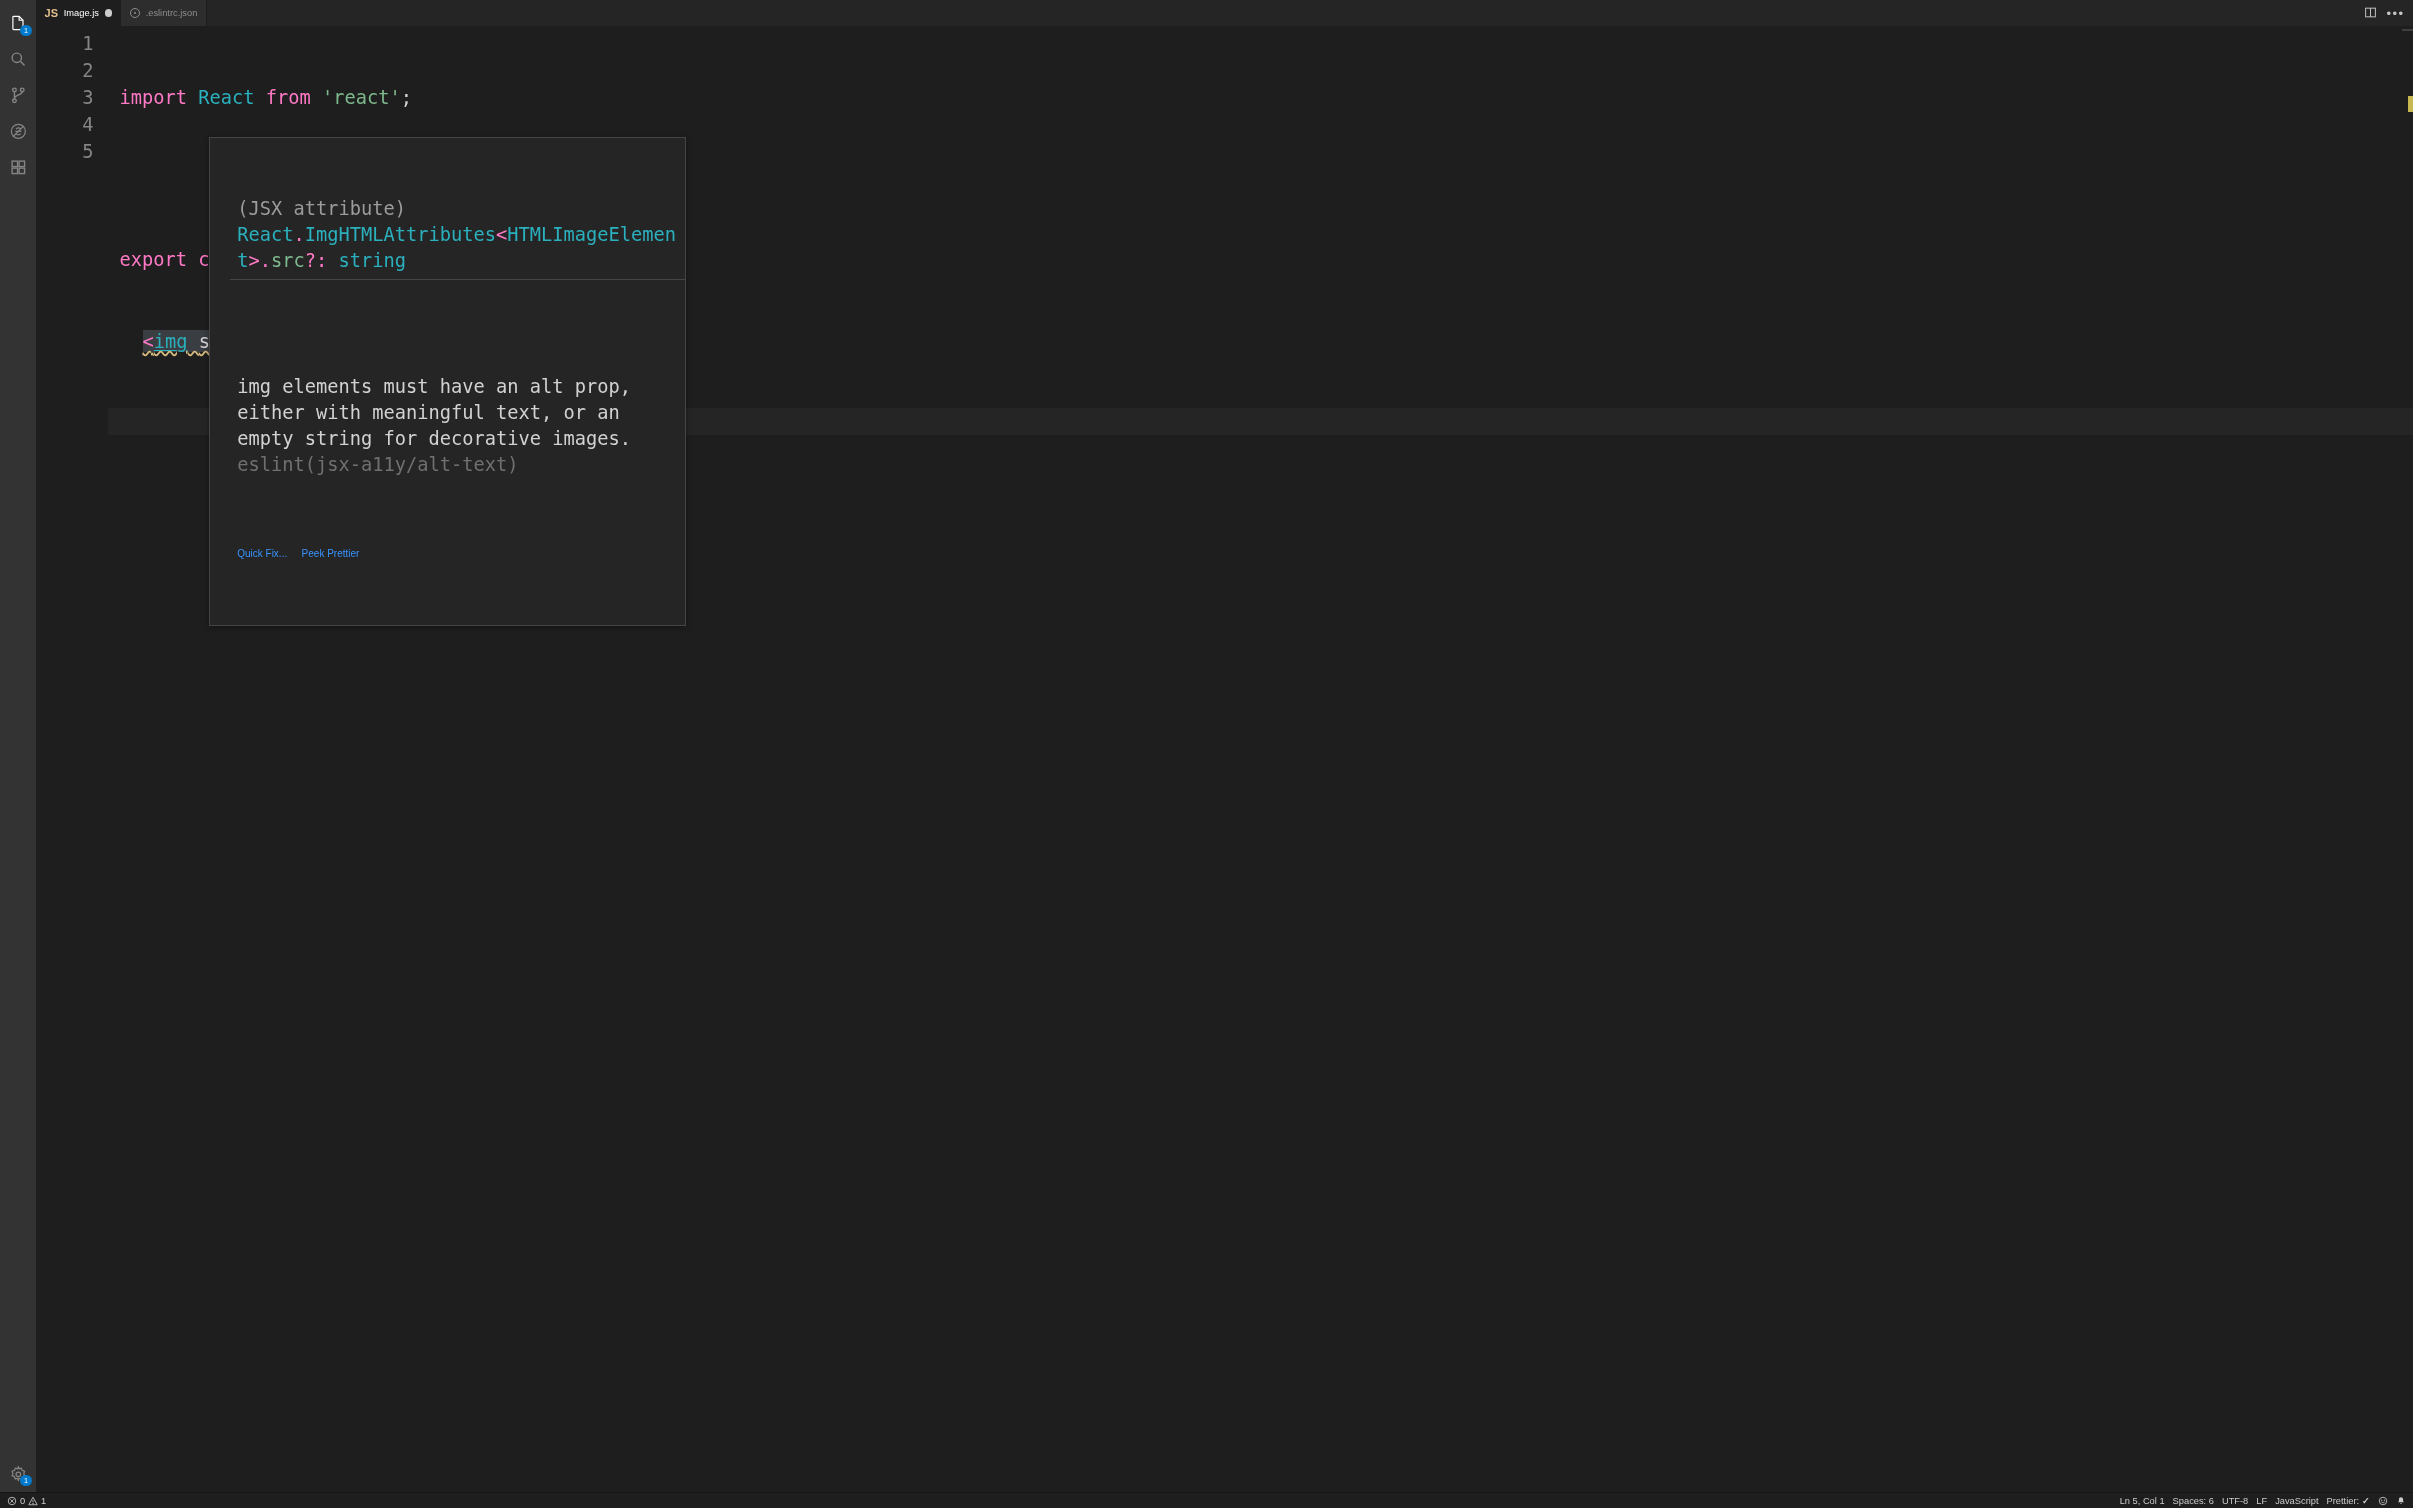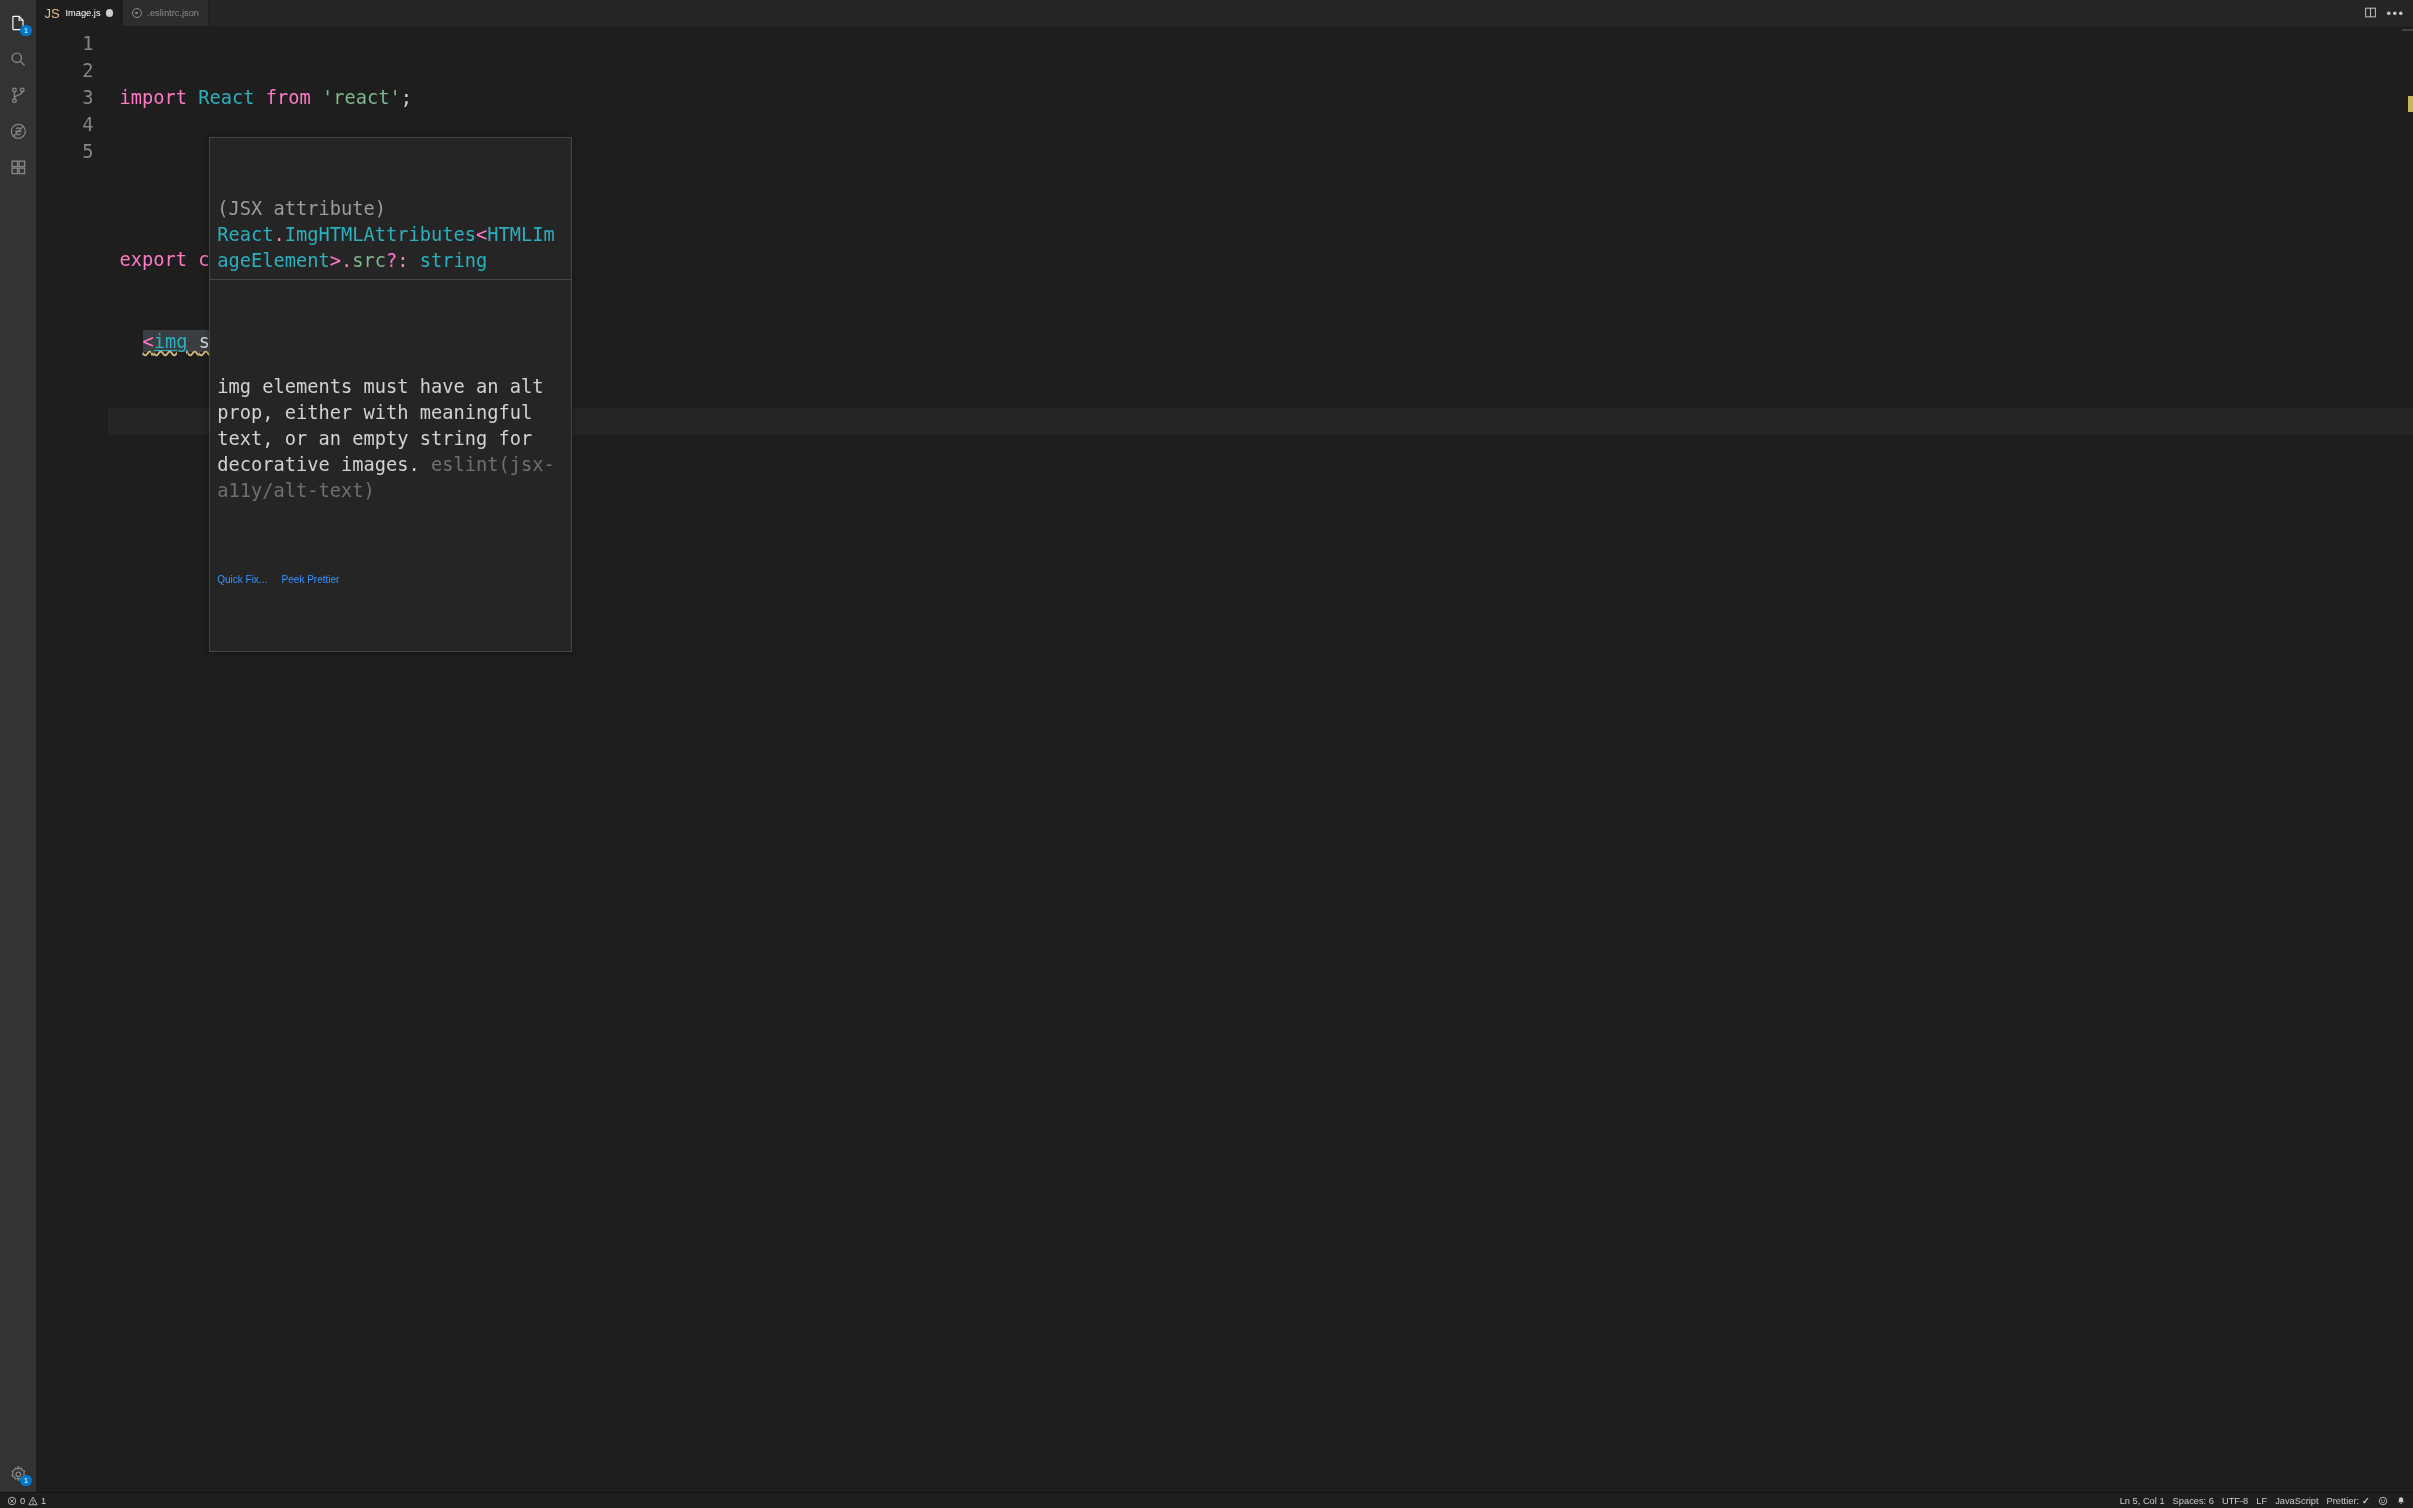--- a/index.html
+++ b/index.html
@@ -80,21 +80,21 @@
     font-size: 9.3px;
     color: #8d8d8d;
     background: #2d2d2d;
     border-right: 0.7px solid #1e1e1e;
     cursor: pointer;
   }
   .tab.active {
     background: #1e1e1e;
     color: #ffffff;
   }
-  .tab-icon { font-size: 13px; font-weight: normal; }
+  .tab-icon { font-size: 11px; font-weight: bold; }
   .tab-icon.js { color: #e2c08d; }
   .tab-icon.json { color: #8d8d8d; display:inline-flex; align-items:center; justify-content:center; width:10px; height:10px; border:1.1px solid currentColor; border-radius:50%; }
   .tab-icon.json::after { content:""; width:2.9px; height:2.9px; border-radius:50%; background: currentColor; }
   .tab-dirty { width: 7.2px; height: 7.2px; border-radius: 50%; background: #cccccc; }
   .tabs-spacer { flex:1; background:#252526; }
   .tab-actions {
     display: flex;
     align-items: center;
     gap: 10px;
     padding: 0 8.6px;
@@ -145,27 +145,28 @@
     text-decoration-line: underline;
     text-decoration-style: wavy;
     text-decoration-color: #d7ba7d;
     text-underline-offset: 2.9px;
   }
   
   .hover-widget {
     position: absolute;
     left: 101px;
     top: 111px;
-    width: 363px;
+    width: 477px;
     background: #252526;
     border: 0.7px solid #454545;
     box-shadow: 0 1.4px 5.7px rgba(0,0,0,0.4);
     font-family: Menlo, Consolas, monospace;
     font-size: 18.7px;
     line-height: 26px;
+    padding-left: 20px;
   }
   .hover-sig { padding: 5.7px 7.2px; border-bottom: 0.7px solid #454545; word-break: break-word; white-space: normal; }
   .hover-msg { padding: 5.7px 7.2px; color: #d2d2d2; white-space: normal; margin-top: 36px; }
   .sig-muted { color: #9c9c9c; }
   .sig-dot { color: #ff79c6; }
   .sig-type { color: #2bb0bd; }
   .sig-member { color: #7eb88d; }
   .sig-angle { color: #ff79c6; }
   .sig-q { color: #ff79c6; }
   .rule-id { color: #707070; }

